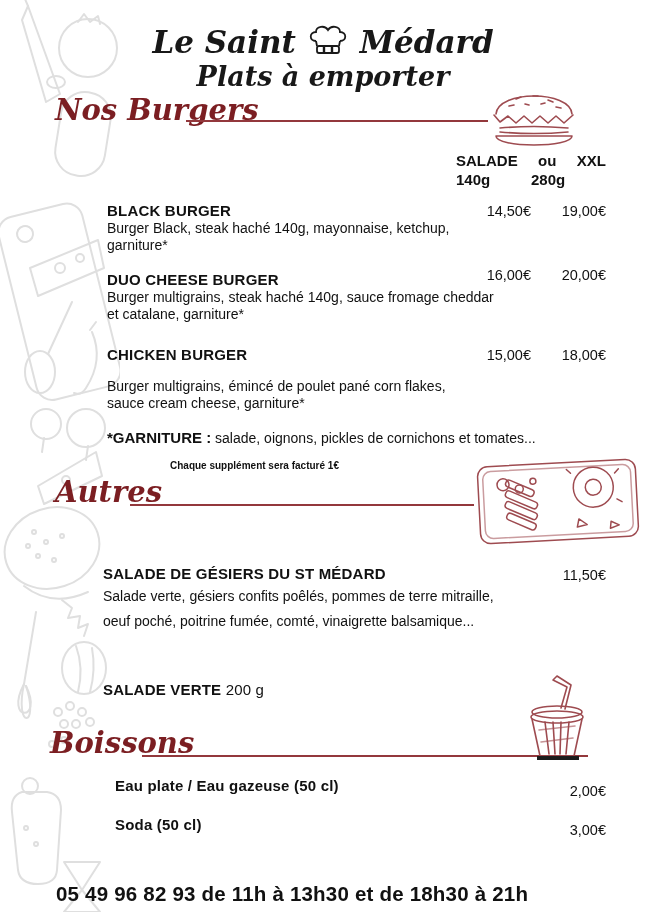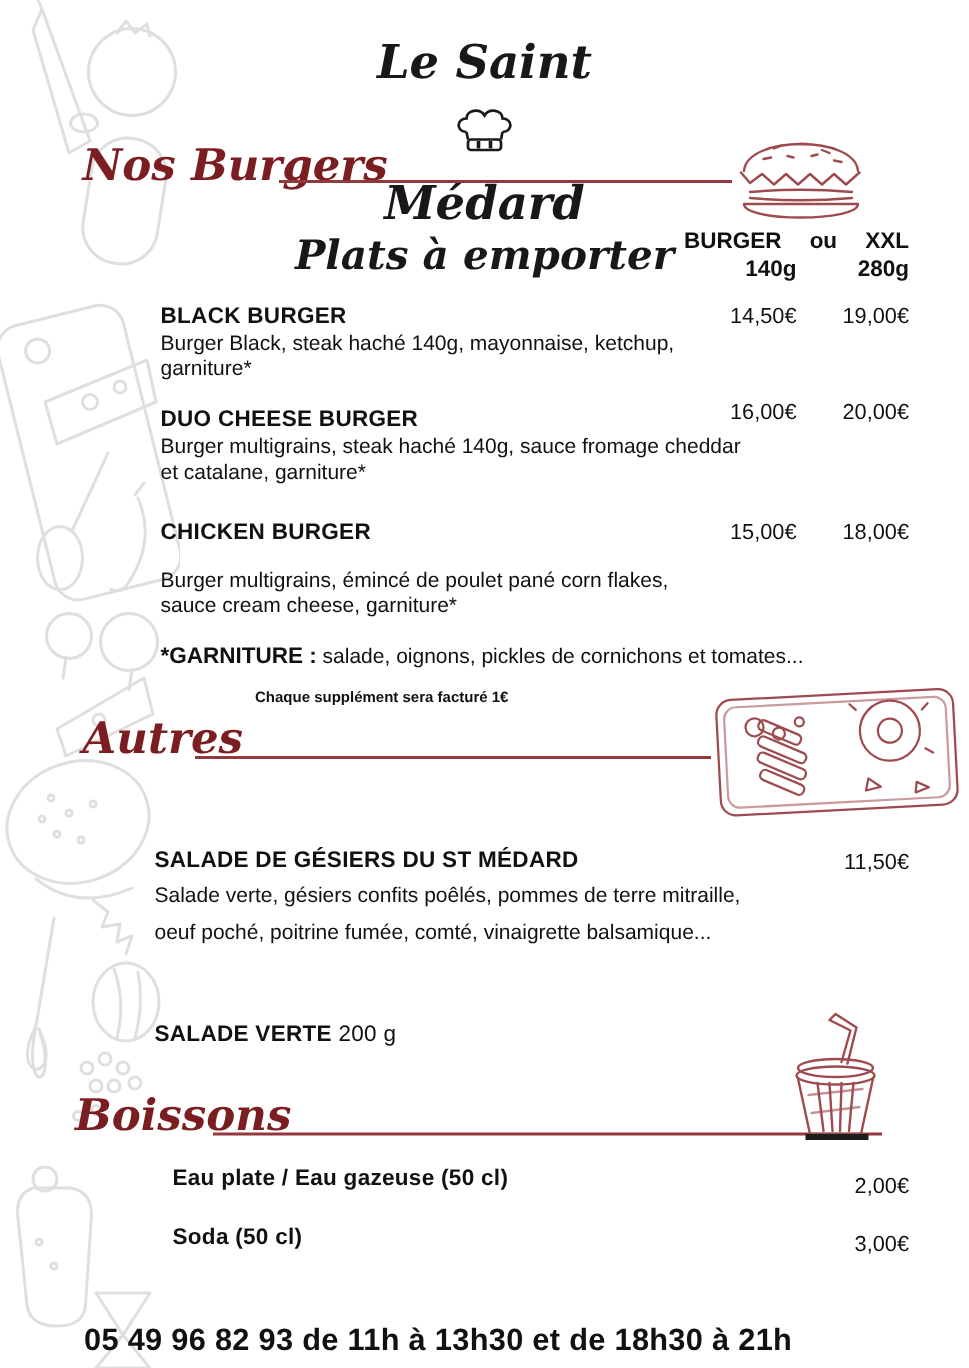--- a/index.html
+++ b/index.html
@@ -7,34 +7,34 @@
         font-family:"Liberation Sans",sans-serif;color:#111;}
   svg{display:block;}
   .abs{position:absolute;}
 
   
   .margin-art{position:absolute;left:0;top:0;pointer-events:none;}
 
   
   .hdr{position:absolute;top:24px;left:0;width:100%;text-align:center;
        font-family:"DejaVu Serif",serif;font-style:italic;font-weight:bold;color:#181818;}
-  .hdr-line1{display:flex;justify-content:center;align-items:center;gap:12px;font-size:31px;flex-direction:column;}
+  .hdr-line1{display:flex;justify-content:center;align-items:center;gap:12px;font-size:31px;}
   .hdr-line2{font-size:27px;margin-top:1px;}
 
   
   .script{font-family:"DejaVu Serif",serif;font-style:italic;font-weight:bold;color:#7b1e22;}
   .sec-heading{position:absolute;font-size:29px;line-height:1;}
   .rule{position:absolute;height:2px;background:#93383c;}
 
   
   .size-h1{position:absolute;left:456px;top:152px;width:150px;display:flex;
            justify-content:space-between;font-weight:bold;font-size:15px;}
   .size-h2{position:absolute;left:456px;top:171px;width:150px;display:flex;
            font-weight:bold;font-size:15px;}
-  .size-h2 span{width:75px;text-align:right;}
+  .size-h2 span{width:75px;text-align:left;}
 
   
   .item-title{position:absolute;font-weight:bold;font-size:15px;letter-spacing:.2px;}
   .item-desc{position:absolute;font-size:14px;line-height:16.5px;white-space:pre-line;}
   .desc-wide{line-height:24.5px;}
   .price-row{position:absolute;left:456px;width:150px;display:flex;font-size:14.5px;}
   .price-row span{width:75px;text-align:right;}
   .price-single{position:absolute;left:531px;width:75px;text-align:right;font-size:14.5px;}
   .portion{font-weight:normal;}
 
@@ -137,21 +137,21 @@
   <div class="rule" style="left:186px;top:120px;width:302px;"></div>
   <svg class="abs" style="left:488px;top:84px;" width="92" height="68" viewBox="0 0 92 68" stroke="#9e4b50" fill="none" stroke-width="1.6" stroke-linecap="round" stroke-linejoin="round">
     <path d="M8 30 C10 6 82 6 84 30"></path>
     <path d="M28 15 l5 -2 M45 12 l5 0 M60 16 l5 2 M21 22 l5 -1 M68 23 l5 1 M37 20 l4 1 M53 20 l4 -1"></path>
     <polyline points="6,31 12,38 20,32 28,39 36,32 44,39 52,32 60,39 68,32 76,39 85,31"></polyline>
     <path d="M12 44 Q46 41 80 44 M12 48 Q46 51 80 48"></path>
     <path d="M8 52 L84 52 C84 64 8 64 8 52 Z"></path>
   </svg>
 
   <div class="size-h1">
-    <span>BURGER</span>
+    <span>SALADE</span>
     <span>ou</span>
     <span>XXL</span>
   </div>
   <div class="size-h2">
     <span>140g</span>
     <span>280g</span>
   </div>
 
   <div class="item-title" style="left:107px;top:202px;">BLACK BURGER</div>
   <div class="price-row" style="top:203px;">

